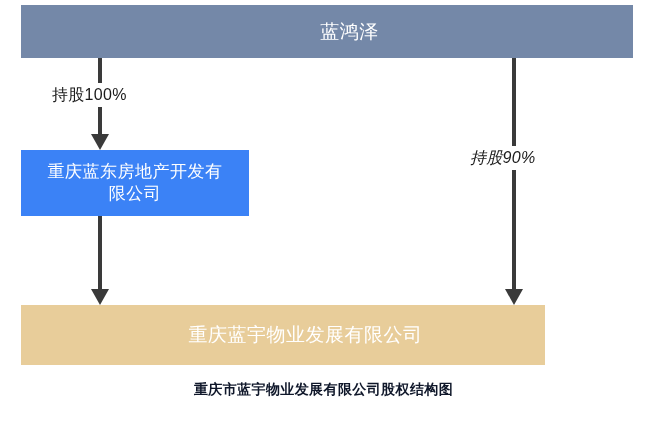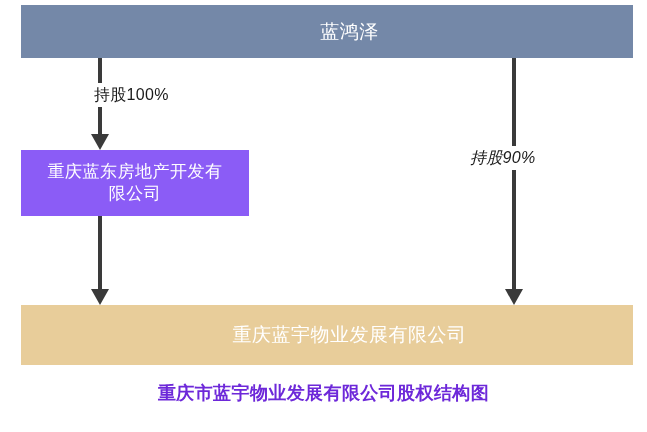--- a/index.html
+++ b/index.html
@@ -40,29 +40,29 @@
     height: 53px;
     background: #7488a8;
     font-size: 19px;
   }
 
   .node-sub {
     left: 21px;
     top: 150px;
     width: 228px;
     height: 66px;
-    background: #8b5cf6;
+    background: #3b82f6;
     font-size: 17px;
     padding: 0 18px;
   }
 
   .node-target {
     left: 21px;
     top: 305px;
-    width: 612px;
+    width: 524px;
     height: 60px;
     background: #e8cd9a;
     font-size: 19px;
   }
 
   
   .edge-line {
     position: absolute;
     width: 4px;
     background: #3a3a3a;
@@ -91,34 +91,34 @@
     position: absolute;
     background: #ffffff;
     color: #1a1a1a;
     font-size: 16px;
     line-height: 1;
     padding: 4px 5px;
     white-space: nowrap;
     z-index: 4;
     letter-spacing: 0.3px;
   }
-  .edge-label.lbl-100 { left: 47px;  top: 83px; margin-left: 42px; }
+  .edge-label.lbl-100 { left: 47px;  top: 83px; }
   .edge-label.lbl-10  { left: 52px;  top: 253px; }
   .edge-label.lbl-90  { left: 465px; top: 146px; font-style: italic; }
 
   
   .caption {
     position: absolute;
     left: 0;
     top: 381px;
     width: 647px;
     text-align: center;
-    font-size: 18px;
+    font-size: 14px;
     font-weight: bold;
-    color: #6d28d9;
+    color: #0f172a;
     letter-spacing: 0.4px;
     z-index: 3;
   }
 </style>
 </head>
 <body>
 
 <div id="chart-root">
 
   <div class="edge-line l-100"></div>

